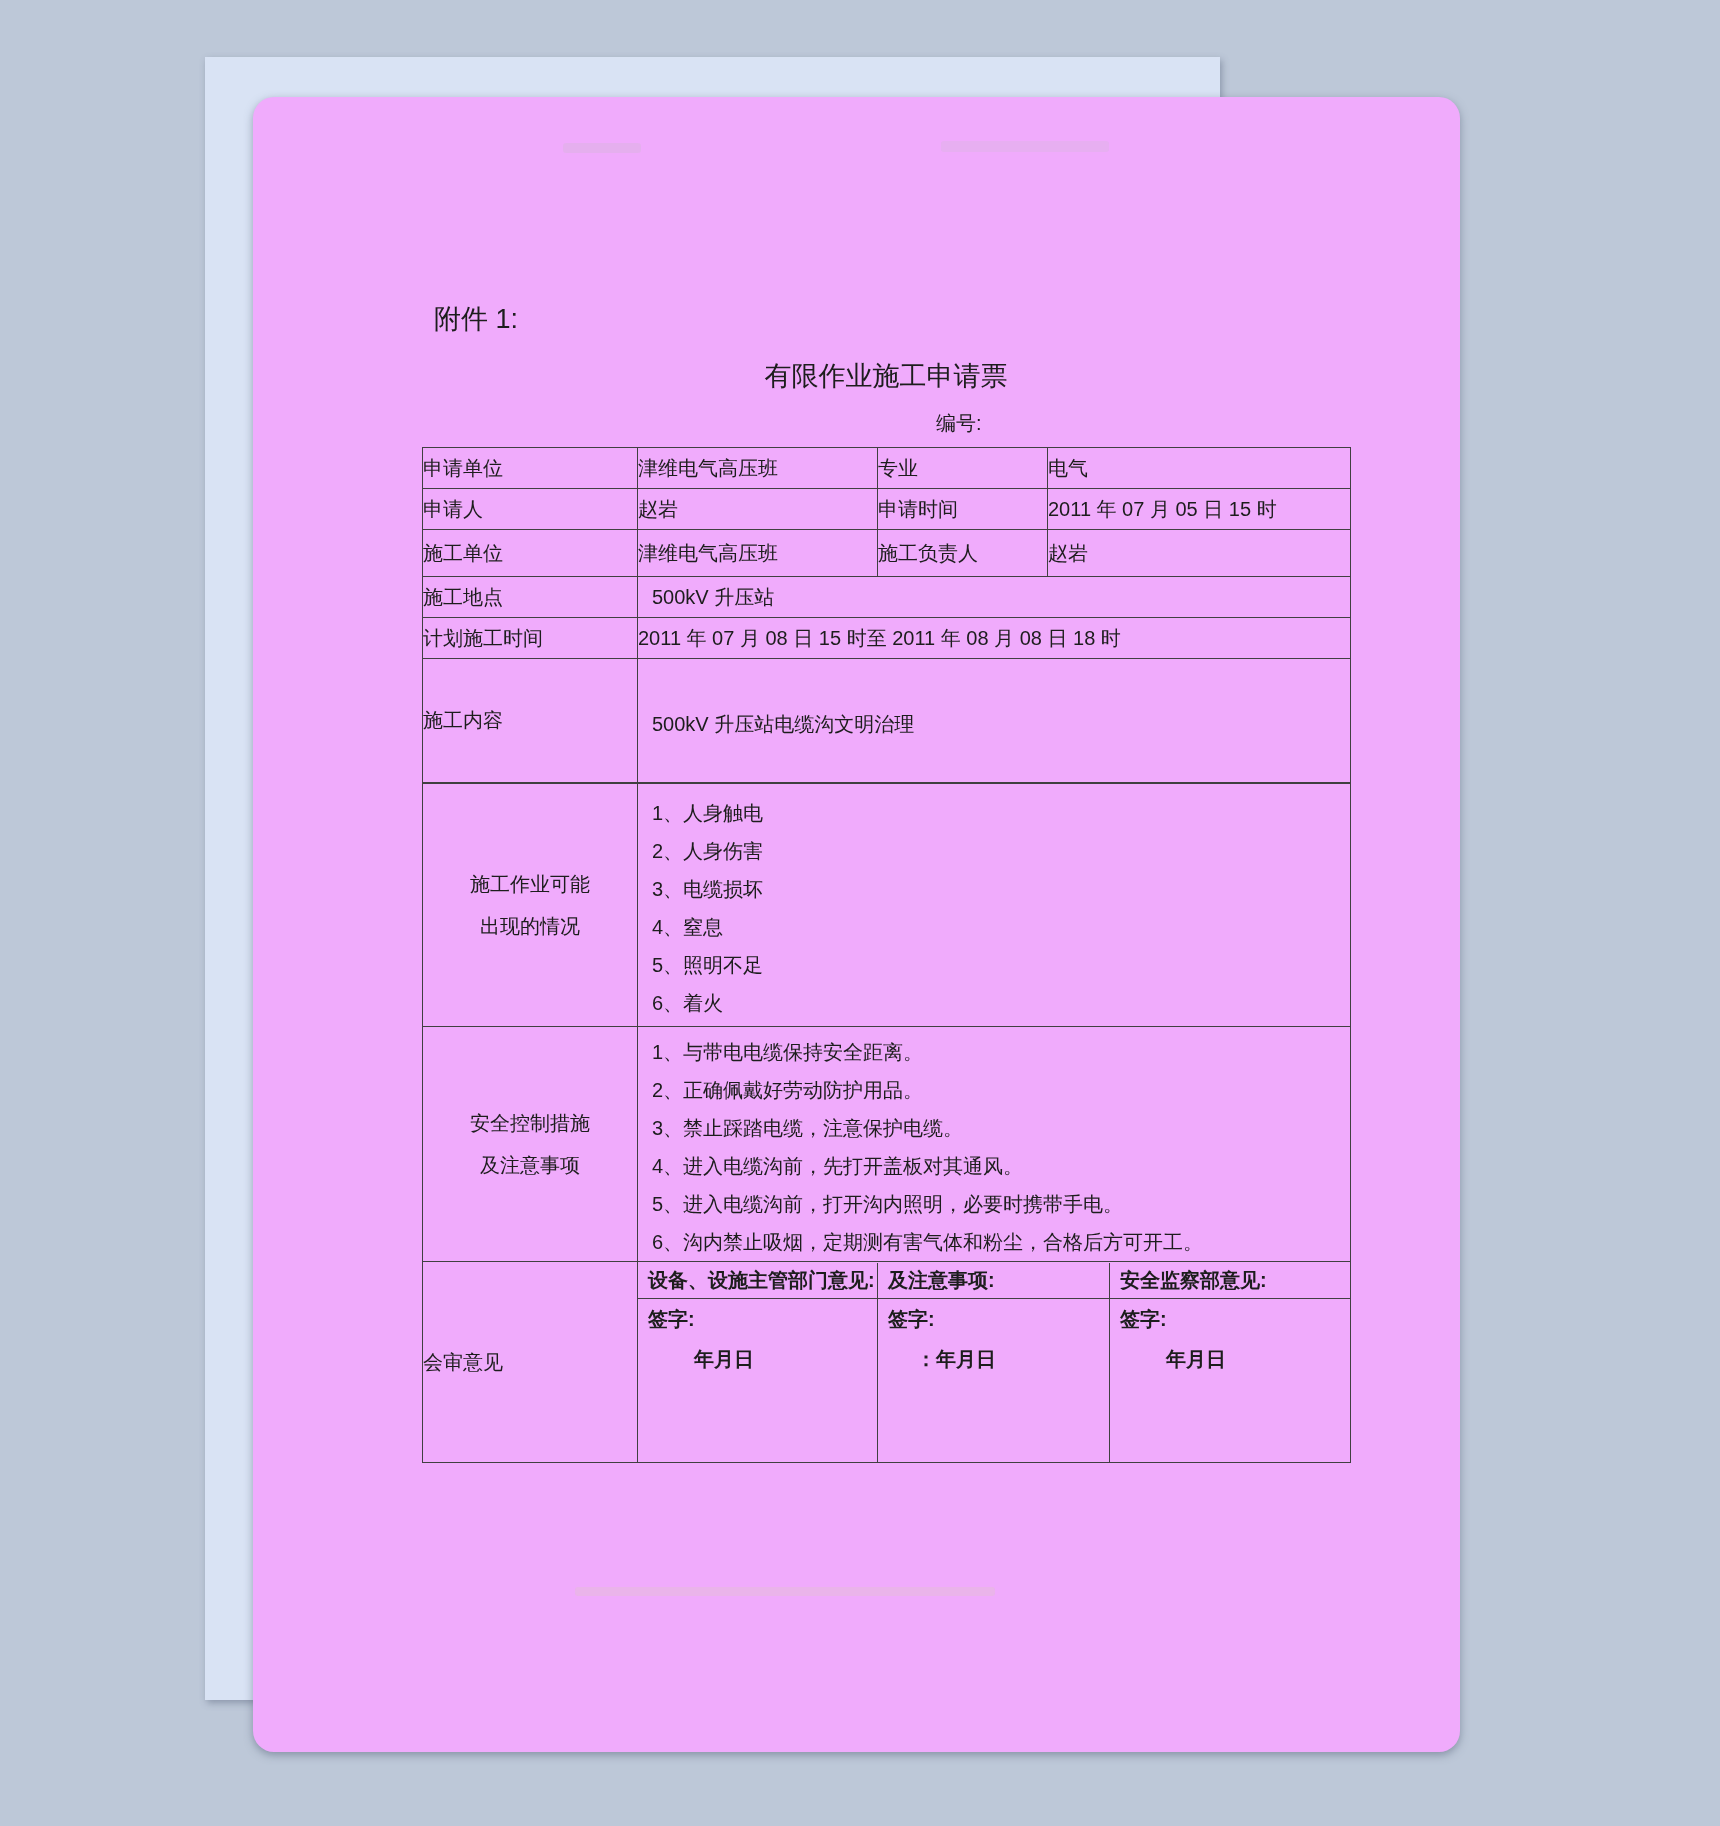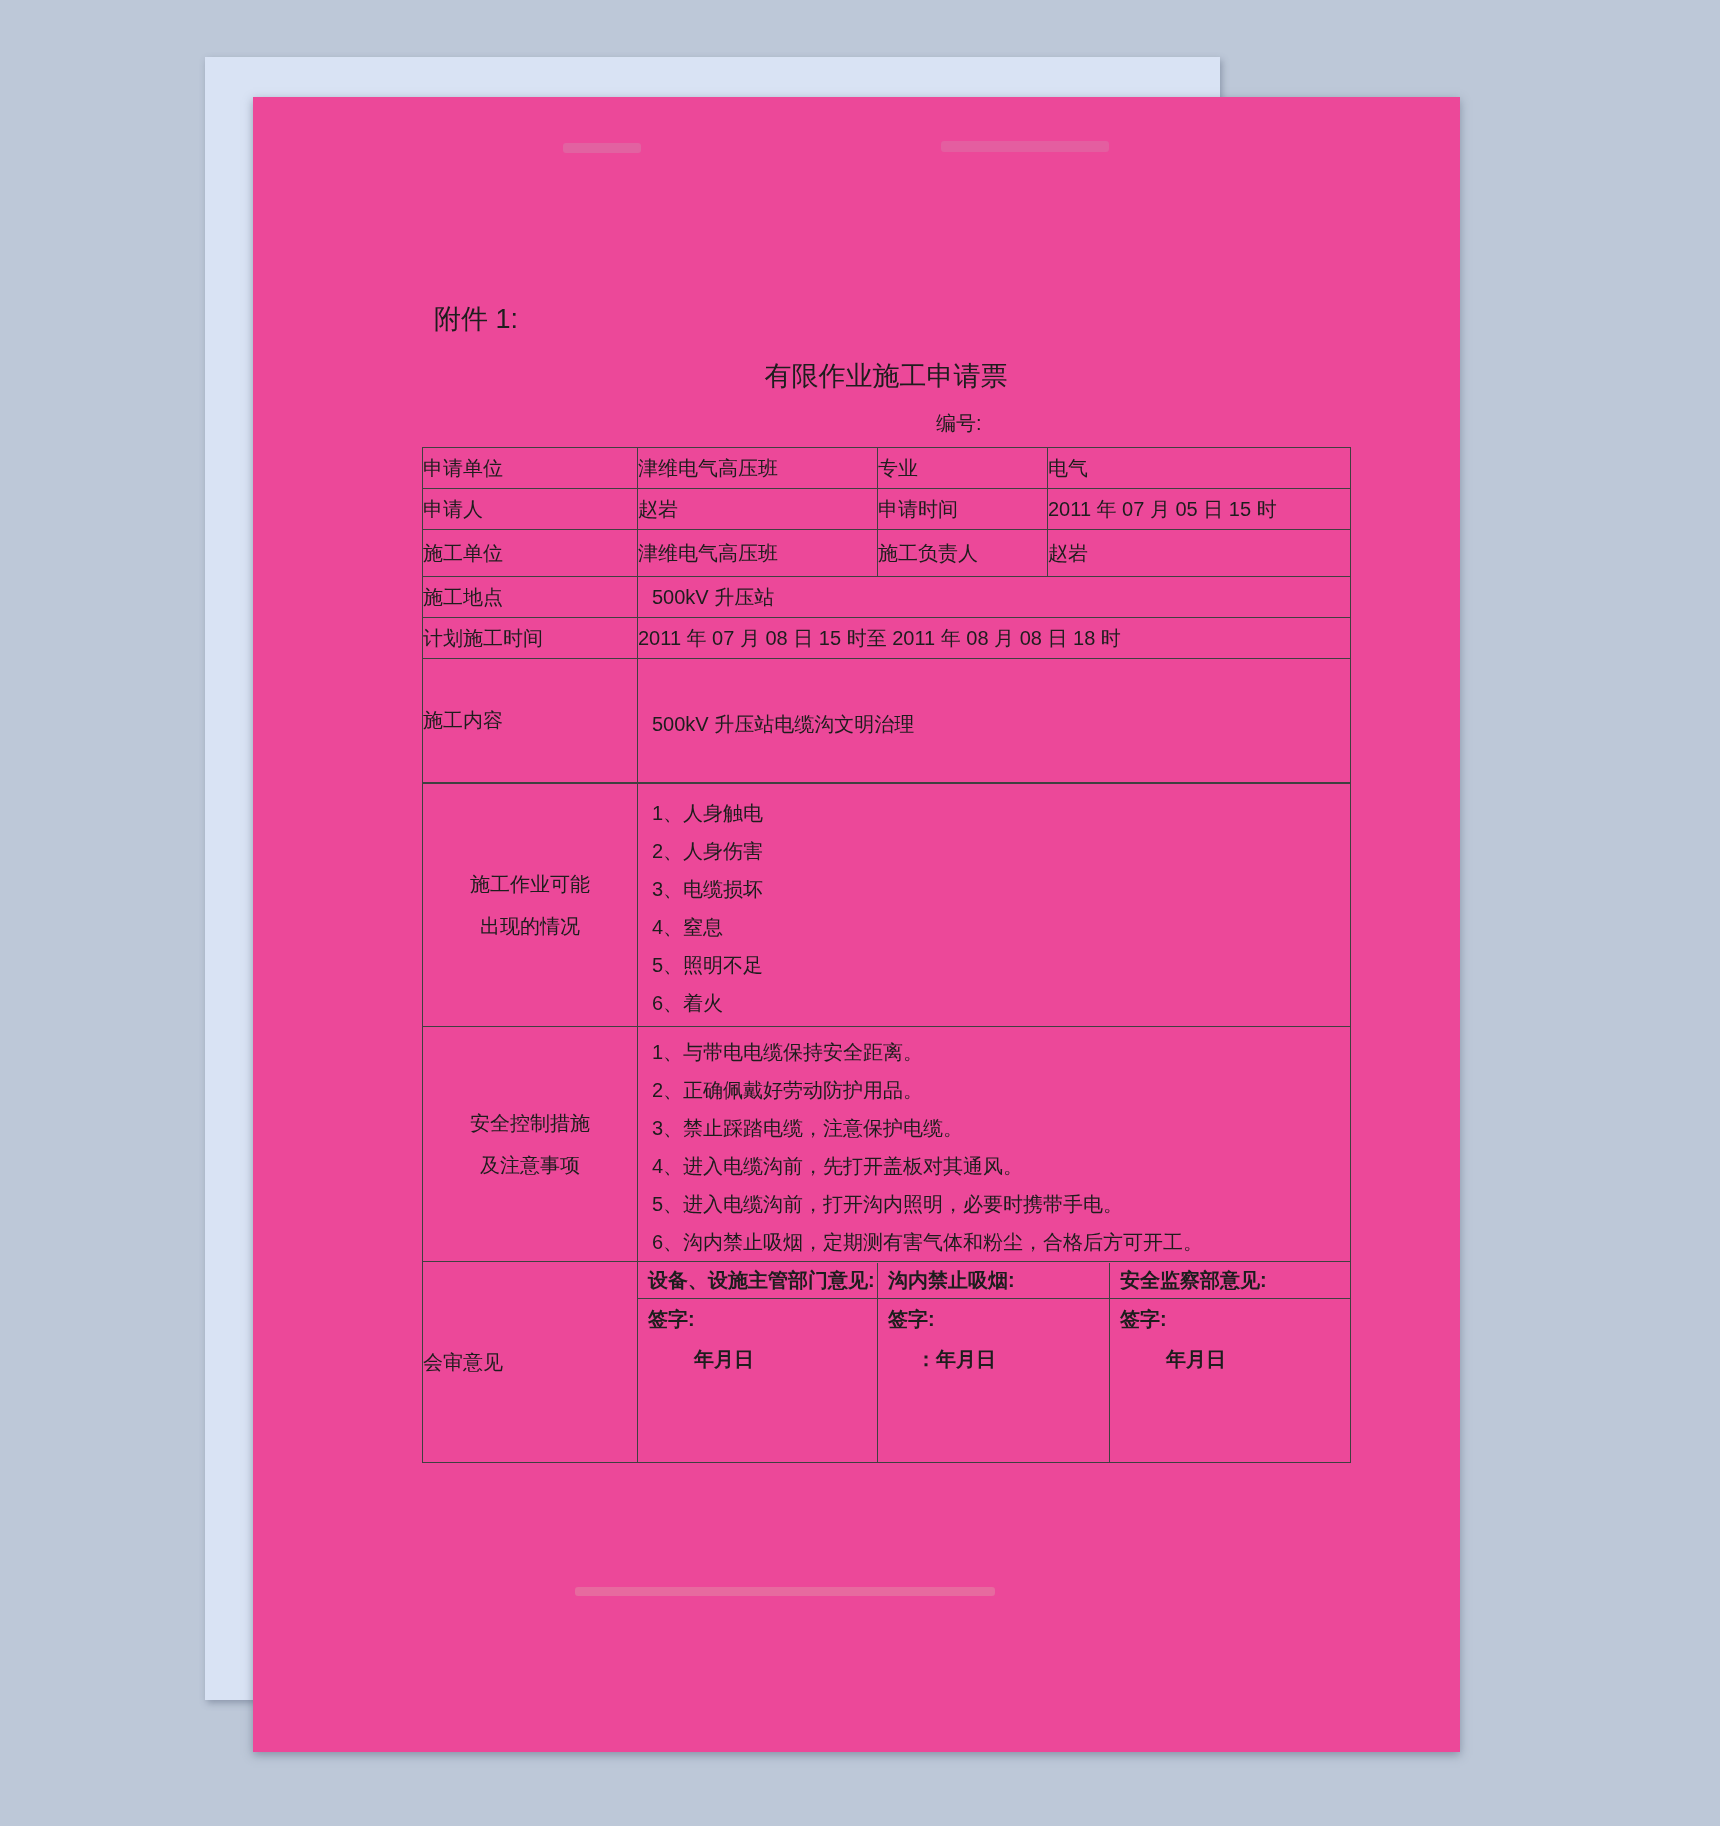--- a/index.html
+++ b/index.html
@@ -19,22 +19,23 @@
     left: 205px; top: 57px;
     width: 1015px; height: 1643px;
     background: #d9e3f4;
     box-shadow: 2px 3px 7px rgba(80, 92, 115, 0.45);
   }
 
   .paper {
     position: absolute;
     left: 253px; top: 97px;
     width: 1207px; height: 1655px;
-    background: #ec4899;
+    background: #f0abfc;
     box-shadow: 0 3px 9px rgba(80, 92, 115, 0.5);
+    border-radius: 21px;
   }
 
   
   .smudge { position: absolute; border-radius: 3px; pointer-events: none; }
   .smudge-a { left: 310px; top: 46px;  width: 78px;  height: 10px; background: rgba(190,190,190,0.22); }
   .smudge-b { left: 688px; top: 44px;  width: 168px; height: 11px; background: rgba(195,195,195,0.18); }
   .smudge-c { left: 322px; top: 1490px; width: 420px; height: 9px; background: rgba(214,208,180,0.25); }
 
   .attachment-label {
     margin: 206px 0 0 181px;
@@ -211,21 +212,21 @@
 
             <div class="review-col rc1">
               <div class="review-head">设备、设施主管部门意见:</div>
               <div class="review-body">
                 <div class="sign-line">签字:</div>
                 <div class="date-line">年月日</div>
               </div>
             </div>
 
             <div class="review-col rc2">
-              <div class="review-head">沟内禁止吸烟:</div>
+              <div class="review-head">及注意事项:</div>
               <div class="review-body">
                 <div class="sign-line">签字:</div>
                 <div class="date-line">：年月日</div>
               </div>
             </div>
 
             <div class="review-col rc3">
               <div class="review-head">安全监察部意见:</div>
               <div class="review-body">
                 <div class="sign-line">签字:</div>

